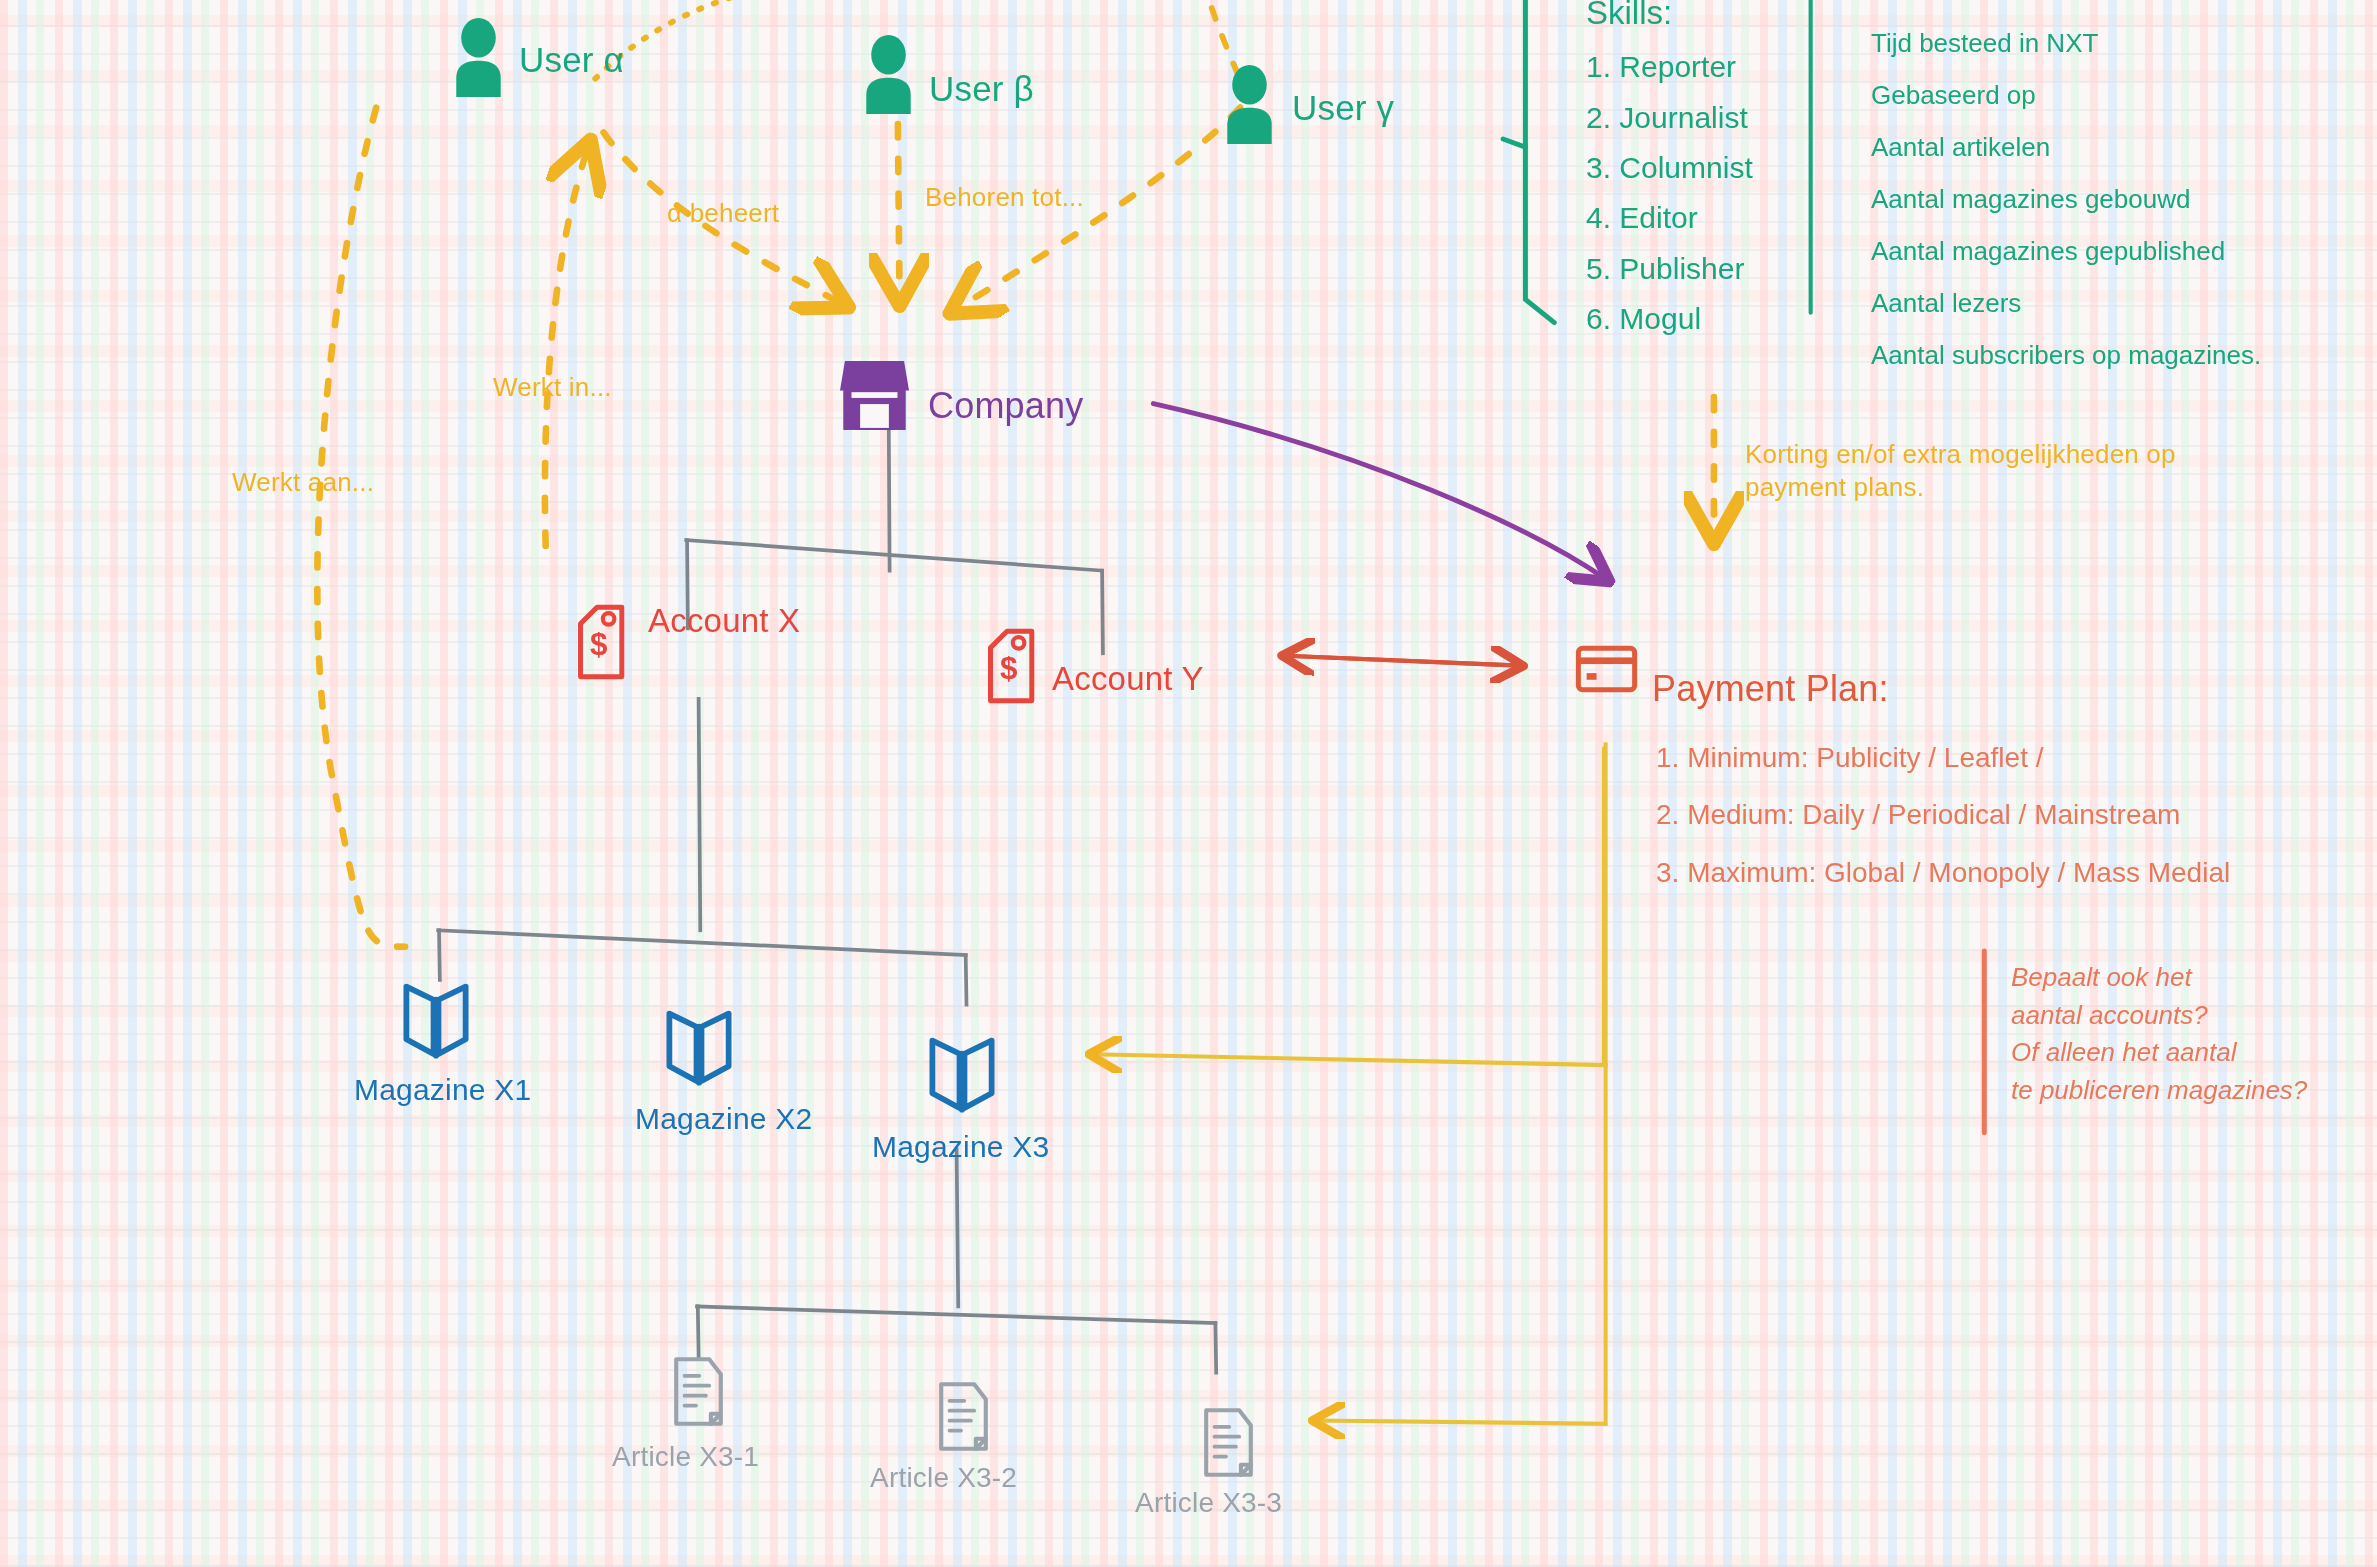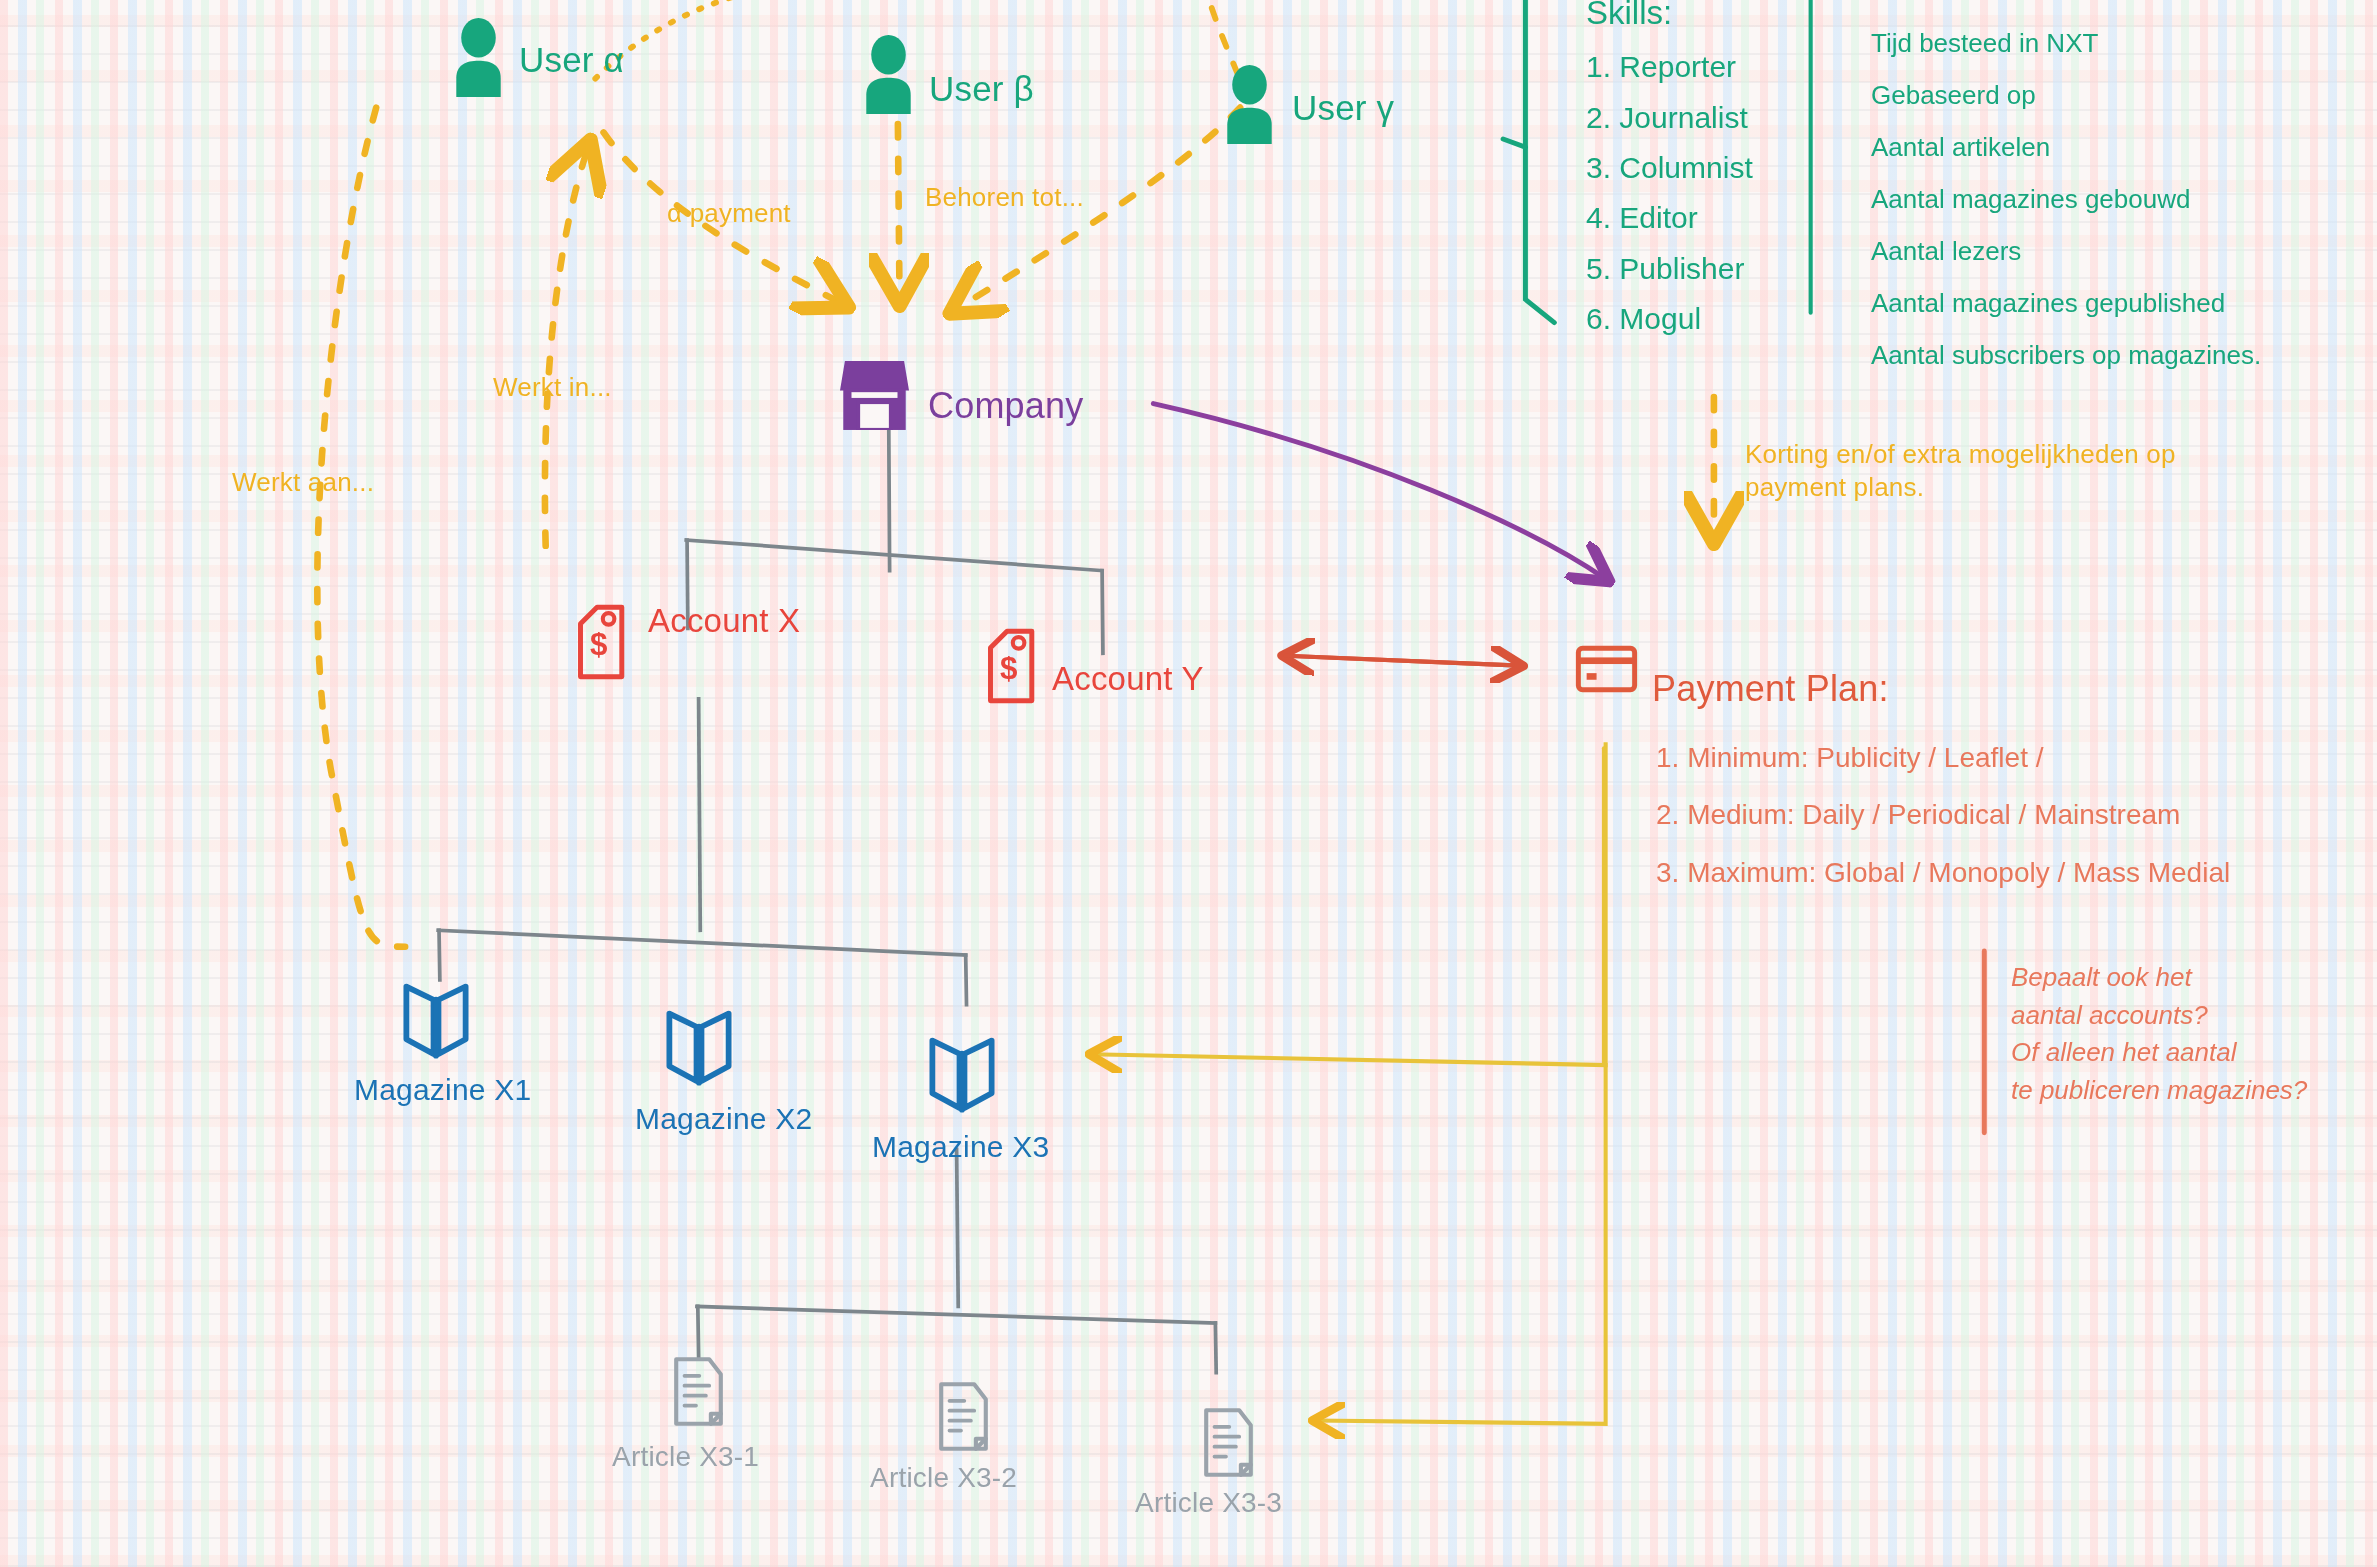--- a/index.html
+++ b/index.html
@@ -323,42 +323,42 @@
     <svg width="55" height="71" viewBox="0 0 66 86">
       <path d="M6,4 L46,4 L60,22 L60,82 L6,82 Z" fill="none" stroke="#9aa3ab" stroke-width="5" stroke-linejoin="round"></path>
       <path d="M60,70 L48,82 L48,70 Z" fill="none" stroke="#9aa3ab" stroke-width="5" stroke-linejoin="round"></path>
       <path d="M16,24 L34,24 M16,36 L46,36 M16,48 L42,48 M16,60 L30,60" stroke="#9aa3ab" stroke-width="4.5" stroke-linecap="round"></path>
     </svg>
   </div>
   <div class="node-label lbl-art" style="left:1135px; top:1487px;">Article X3-3</div>
 
   <div class="note-yellow" style="left:232px; top:467px;">Werkt aan...</div>
   <div class="note-yellow" style="left:493px; top:372px;">Werkt in...</div>
-  <div class="note-yellow" style="left:667px; top:198px;">α payment</div>
+  <div class="note-yellow" style="left:667px; top:198px;">α beheert</div>
   <div class="note-yellow" style="left:925px; top:182px;">Behoren tot...</div>
   <div class="note-yellow wrap" style="left:1745px; top:438px; width:463px;">Korting en/of extra mogelijkheden
 op payment plans.</div>
 
   <div class="skills-col" style="left:1586px; top:-15px;">
     <div class="skills-title">Skills:</div>
     <div>1. Reporter</div>
     <div>2. Journalist</div>
     <div>3. Columnist</div>
     <div>4. Editor</div>
     <div>5. Publisher</div>
     <div>6. Mogul</div>
   </div>
 
   <div class="metrics-col" style="left:1871px; top:16.5px;">
     <div>Tijd besteed in NXT</div>
     <div>Gebaseerd op</div>
     <div>Aantal artikelen</div>
     <div>Aantal magazines gebouwd</div>
+    <div>Aantal magazines gepublished</div>
     <div>Aantal lezers</div>
-    <div>Aantal magazines gepublished</div>
     <div>Aantal subscribers op magazines.</div>
   </div>
 
   <div class="red-note" style="left:2011px; top:959px;">Bepaalt ook het
 aantal accounts?
 Of alleen het aantal
 te publiceren magazines?</div>
 
 </div>
 

